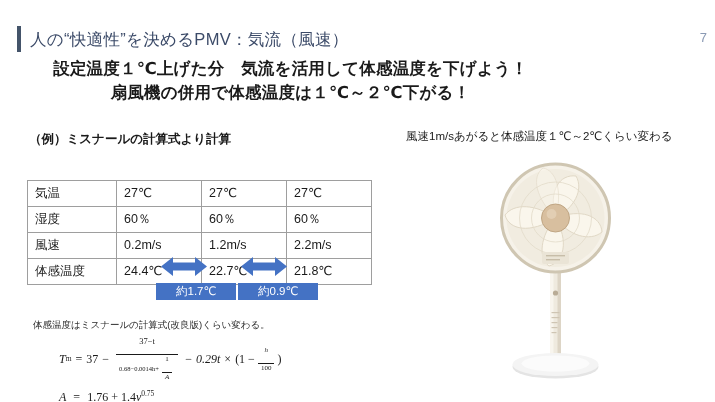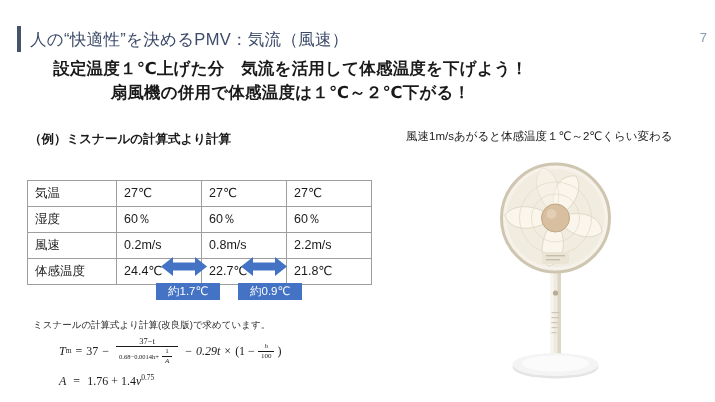--- a/index.html
+++ b/index.html
@@ -119,21 +119,21 @@
     width: 46px;
     height: 21px;
   }
   .arrow svg { display: block; }
   #arrow-1 { left: 161px; top: 256px; }
   #arrow-2 { left: 241px; top: 256px; }
 
   .delta-badge {
     position: absolute;
     height: 17px;
-    padding: 0 12px;
+    padding: 0 20px;
     background: #4472c4;
     color: #ffffff;
     font-size: 11.5px;
     line-height: 17px;
     white-space: nowrap;
     text-align: center;
   }
   #badge-1 { left: 156px; top: 283px; }
   #badge-2 { left: 238px; top: 283px; }
 
@@ -183,20 +183,21 @@
     margin-left: 26px;
     font-size: 12px;
     line-height: 16px;
   }
   .frac {
     display: inline-flex;
     flex-direction: column;
     align-items: center;
     vertical-align: middle;
     margin: 0 3px;
+    gap: 8px;
   }
   .frac .num {
     font-size: 8.5px;
     line-height: 10px;
     padding: 0 3px;
   }
   .frac .den {
     font-size: 6.5px;
     line-height: 10px;
     padding: 0 3px;
@@ -250,21 +251,21 @@
       </tr>
       <tr>
         <td class="row-head">湿度</td>
         <td class="val">60％</td>
         <td class="val">60％</td>
         <td class="val">60％</td>
       </tr>
       <tr>
         <td class="row-head">風速</td>
         <td class="val">0.2m/s</td>
-        <td class="val">0.8m/s</td>
+        <td class="val">1.2m/s</td>
         <td class="val">2.2m/s</td>
       </tr>
       <tr>
         <td class="row-head">体感温度</td>
         <td class="val">24.4℃</td>
         <td class="val">22.7℃</td>
         <td class="val">21.8℃</td>
       </tr>
     </tbody>
   </table>
@@ -324,21 +325,21 @@
       <circle cx="87.5" cy="58" r="14" fill="none" stroke="#c0a684" stroke-width="1"></circle>
       <circle cx="83.5" cy="54" r="5" fill="#e4d0b6" opacity="0.85"></circle>
 
       <rect x="74" y="92" width="27" height="12" rx="2" fill="#eae4d6"></rect>
       <rect x="78" y="95" width="19" height="1.4" fill="#c7bda9"></rect>
       <rect x="78" y="99" width="14" height="1.4" fill="#c7bda9"></rect>
     </svg>
   </div>
 
   <div id="formula-block">
-    <div id="formula-note">ミスナールの計算式より計算(改良版)で求めています。</div>
+    <div id="formula-note">体感温度はミスナールの計算式(改良版)くらい変わる。</div>
 
     <div id="formula-main" class="formula">
       <span class="var">T</span>
         <sub class="vsub">m</sub>
       <span style="margin:0 4px;">=</span>
       <span>37</span>
       <span style="margin:0 4px;">−</span>
       <span class="frac">
         <span class="num">37−t</span>
         <span class="den inline-frac-wrap">

